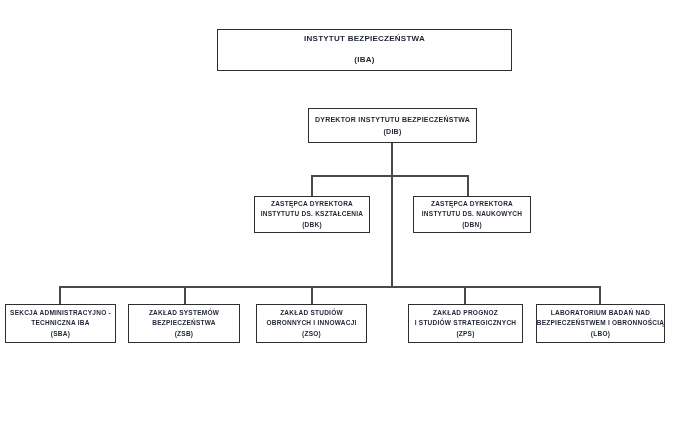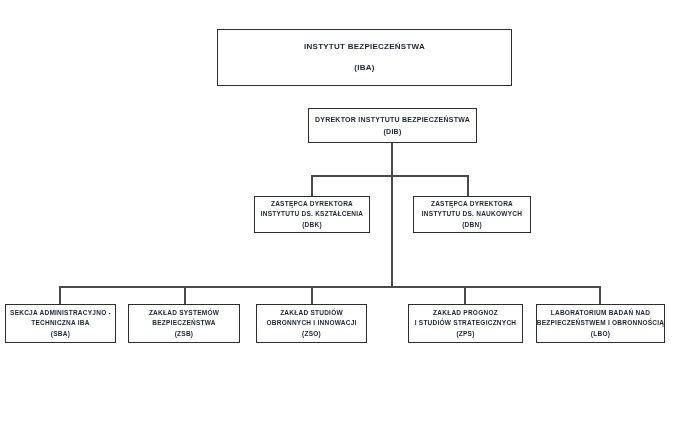--- a/index.html
+++ b/index.html
@@ -21,21 +21,21 @@
     align-items:center;
     justify-content:center;
     text-align:center;
     color:#1f2433;
     font-weight:bold;
     font-size:6.5px;
     line-height:1.62;
     letter-spacing:0.25px;
   }
   .node span{white-space:nowrap;display:block;}
-  .n-iba{left:217px;top:29px;width:295px;height:57px;font-size:8px;border-width:1.6px;gap:8px;}
+  .n-iba{left:217px;top:29px;width:295px;height:42px;font-size:8px;border-width:1.6px;gap:8px;}
   .n-dib{left:308px;top:108px;width:169px;height:35px;font-size:7px;}
   .n-dbk{left:254px;top:196px;width:116px;height:37px;}
   .n-dbn{left:413px;top:196px;width:118px;height:37px;}
   .n-sba{left:5px;  top:304px;width:111px;height:39px;}
   .n-zsb{left:128px;top:304px;width:112px;height:39px;}
   .n-zso{left:256px;top:304px;width:111px;height:39px;}
   .n-zps{left:408px;top:304px;width:115px;height:39px;}
   .n-lbo{left:536px;top:304px;width:129px;height:39px;}
   
   .line{position:absolute;background:#4a4a4a;}

